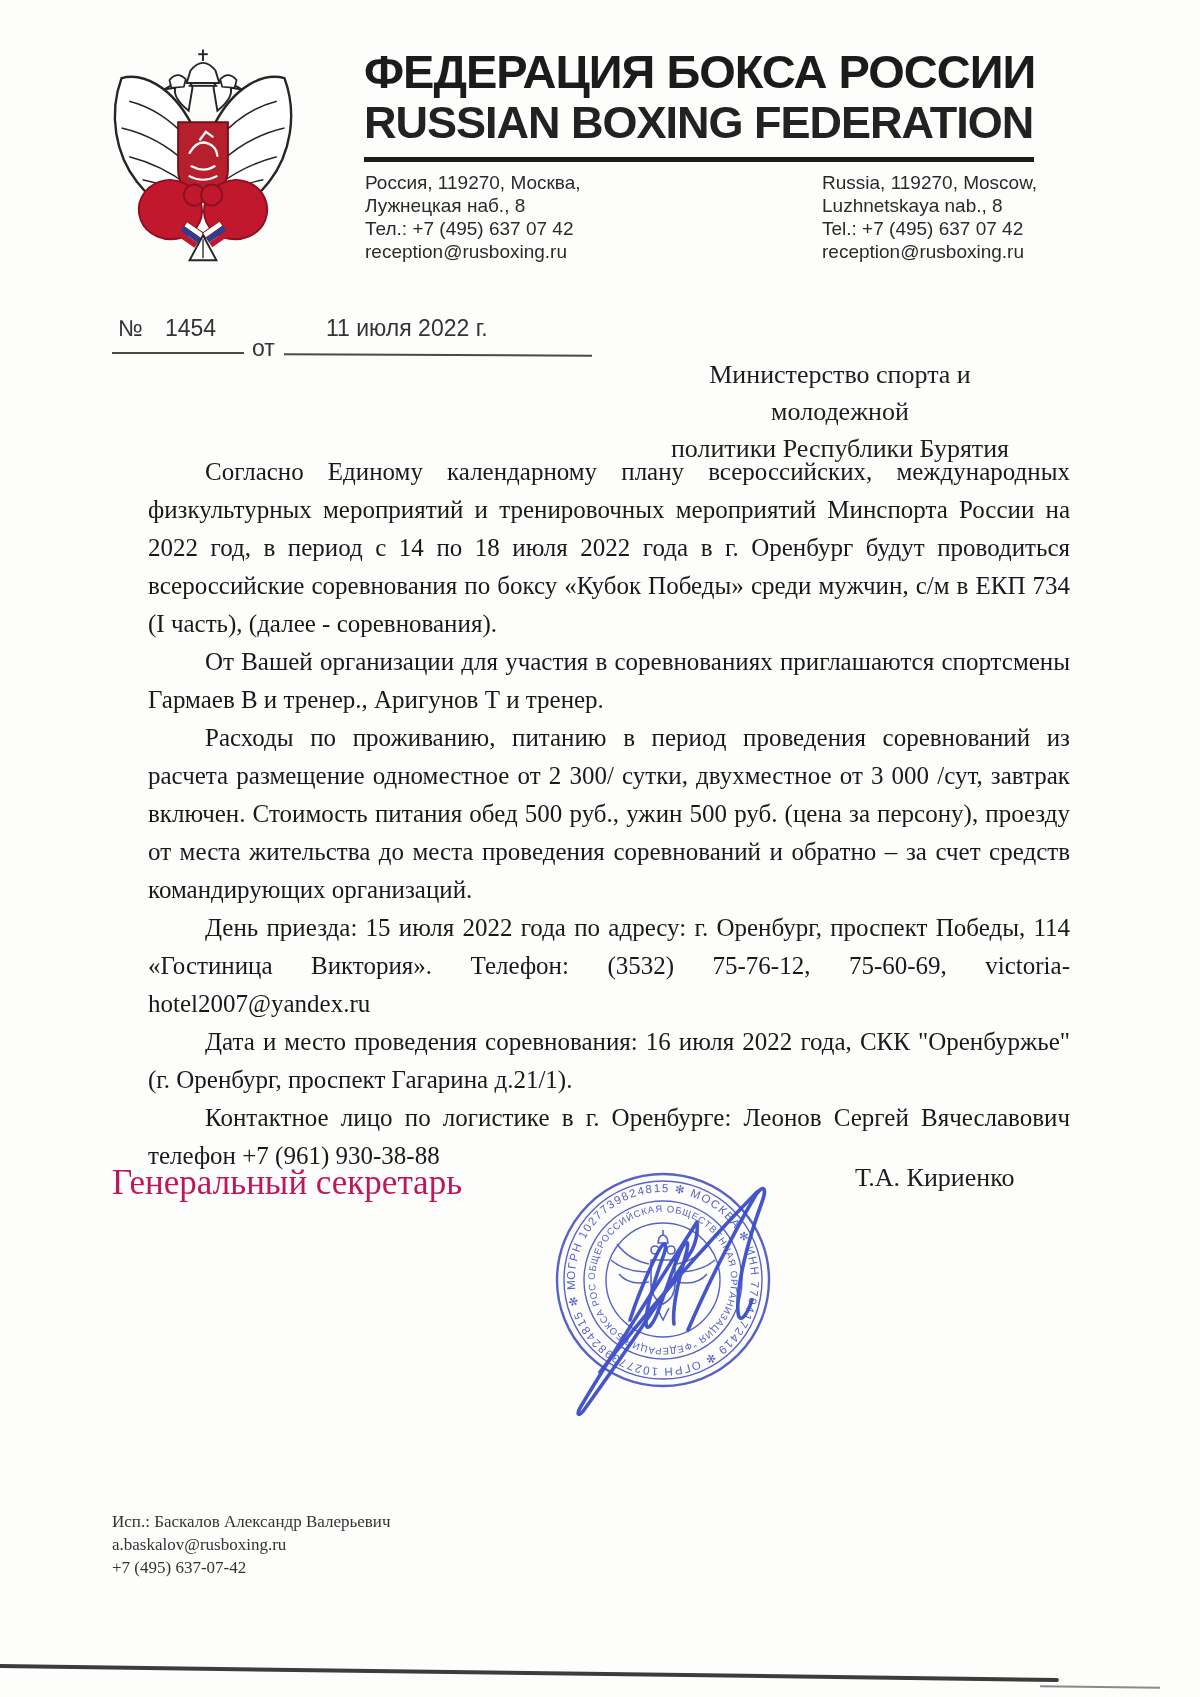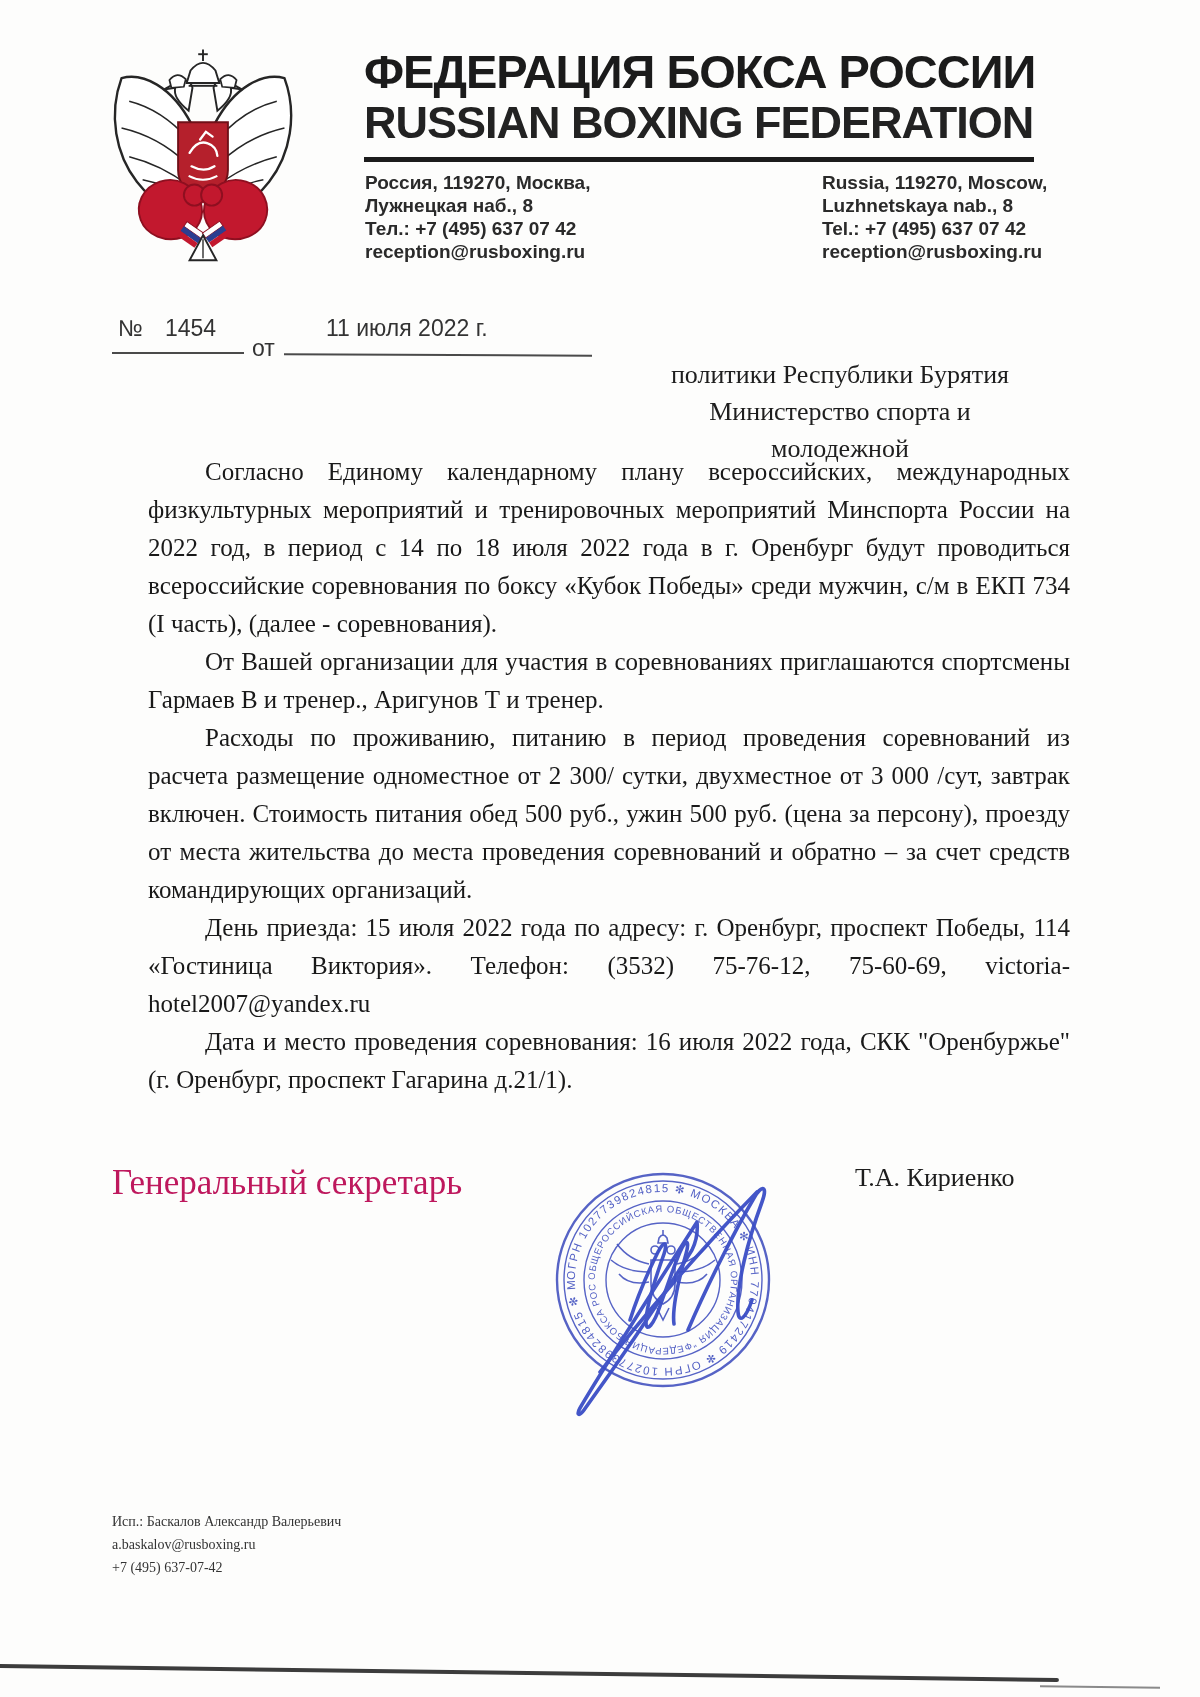--- a/index.html
+++ b/index.html
@@ -15,21 +15,21 @@
     letter-spacing:-1px;color:#1b1b1b;white-space:nowrap;
   }
   .org-en{
     position:absolute;left:364px;top:97px;width:672px;
     font-family:"Liberation Sans", sans-serif;font-weight:bold;font-size:45px;
     letter-spacing:-1px;color:#222;white-space:nowrap;
   }
   .header-rule{position:absolute;left:364px;top:157px;width:670px;height:5px;background:#1c1c1c;}
   .addr{
     position:absolute;top:171px;
-    font-family:"Liberation Sans", sans-serif;font-weight:bold;font-size:19px;
+    font-family:"Liberation Sans", sans-serif;font-weight:normal;font-size:19px;
     line-height:23px;color:#2a2a2a;
   }
   .addr-ru{left:365px;}
   .addr-en{left:822px;}
   
   .ref{position:absolute;top:315px;left:0;width:100%;height:40px;
        font-family:"Liberation Sans", sans-serif;font-size:23px;color:#333;}
   .ref span{position:absolute;top:0;white-space:nowrap;}
   .ref-no{left:118px;}
   .ref-num{left:165px;}
@@ -45,21 +45,21 @@
   
   .body-text{position:absolute;left:112px;top:453px;width:922px;
     font-size:25px;line-height:38px;text-align:justify;color:#191919;margin-left:36px;}
   .body-text p{margin:0;text-indent:57px;}
   
   .sig-title{position:absolute;left:112px;top:1163px;font-size:35px;color:#be185d;white-space:nowrap;}
   .sig-name{position:absolute;left:855px;top:1163px;font-size:26px;color:#1d1d1d;white-space:nowrap;}
   .stamp-svg{position:absolute;left:543px;top:1160px;width:240px;height:240px;}
   .sig-svg{position:absolute;left:530px;top:1140px;width:270px;height:290px;}
   
-  .footer{position:absolute;left:112px;top:1510px;font-size:14px;line-height:23px;color:#333;}
+  .footer{position:absolute;left:112px;top:1510px;font-size:17px;line-height:23px;color:#333;}
   
   .scan-line{position:absolute;left:-6px;top:1671px;width:1065px;height:4px;background:#3c3c3c;
              transform:rotate(0.75deg);border-radius:2px;}
   .scan-line2{position:absolute;left:1040px;top:1686px;width:120px;height:2px;background:#8a8a8a;
              transform:rotate(0.7deg);}
 </style>
 </head>
 <body>
 
 <div class="page">
@@ -146,30 +146,31 @@
   <div class="ref">
     <span class="ref-no">№</span>
     <span class="ref-num">1454</span>
     <span class="ref-ot">от</span>
     <span class="ref-date">11 июля 2022 г.</span>
   </div>
   <div class="ref-u1"></div>
   <div class="ref-u2"></div>
 
   <div class="recipient">
+    <div>Министерство спорта и молодежной</div>
     <div>политики Республики Бурятия</div>
-    <div>Министерство спорта и молодежной</div>
   </div>
 
   <div class="body-text">
     <p>Согласно Единому календарному плану всероссийских, международных физкультурных мероприятий и тренировочных мероприятий Минспорта России на 2022 год, в период с 14 по 18 июля 2022 года в г. Оренбург будут проводиться всероссийские соревнования по боксу «Кубок Победы» среди мужчин, с/м в ЕКП 734 (I часть), (далее - соревнования).</p>
     <p>От Вашей организации для участия в соревнованиях приглашаются спортсмены Гармаев В и тренер., Аригунов Т и тренер.</p>
     <p>Расходы по проживанию, питанию в период проведения соревнований из расчета размещение одноместное от 2 300/ сутки, двухместное от 3 000 /сут, завтрак включен. Стоимость питания обед 500 руб., ужин 500 руб. (цена за персону), проезду от места жительства до места проведения соревнований и обратно – за счет средств командирующих организаций.</p>
     <p>День приезда: 15 июля 2022 года по адресу: г. Оренбург,  проспект Победы, 114 «Гостиница Виктория». Телефон: (3532) 75-76-12, 75-60-69, victoria-hotel2007@yandex.ru</p>
     <p>Дата и место проведения соревнования: 16 июля 2022 года, СКК "Оренбуржье" (г. Оренбург, проспект  Гагарина д.21/1).</p>
+    <p>Контактное лицо по логистике в г. Оренбурге: Леонов Сергей Вячеславович телефон +7 (961) 930-38-88</p>
   </div>
 
   <div class="sig-title">Генеральный секретарь</div>
   <div class="sig-name">Т.А. Кириенко</div>
 
   <svg class="stamp-svg" viewBox="0 0 240 240" xmlns="http://www.w3.org/2000/svg">
     <g stroke="#4453c0" fill="none" opacity="0.9">
       <circle cx="120" cy="120" r="106" stroke-width="2.4"></circle>
       <circle cx="120" cy="120" r="99" stroke-width="1.4"></circle>
       <circle cx="120" cy="120" r="79" stroke-width="1.4"></circle>

